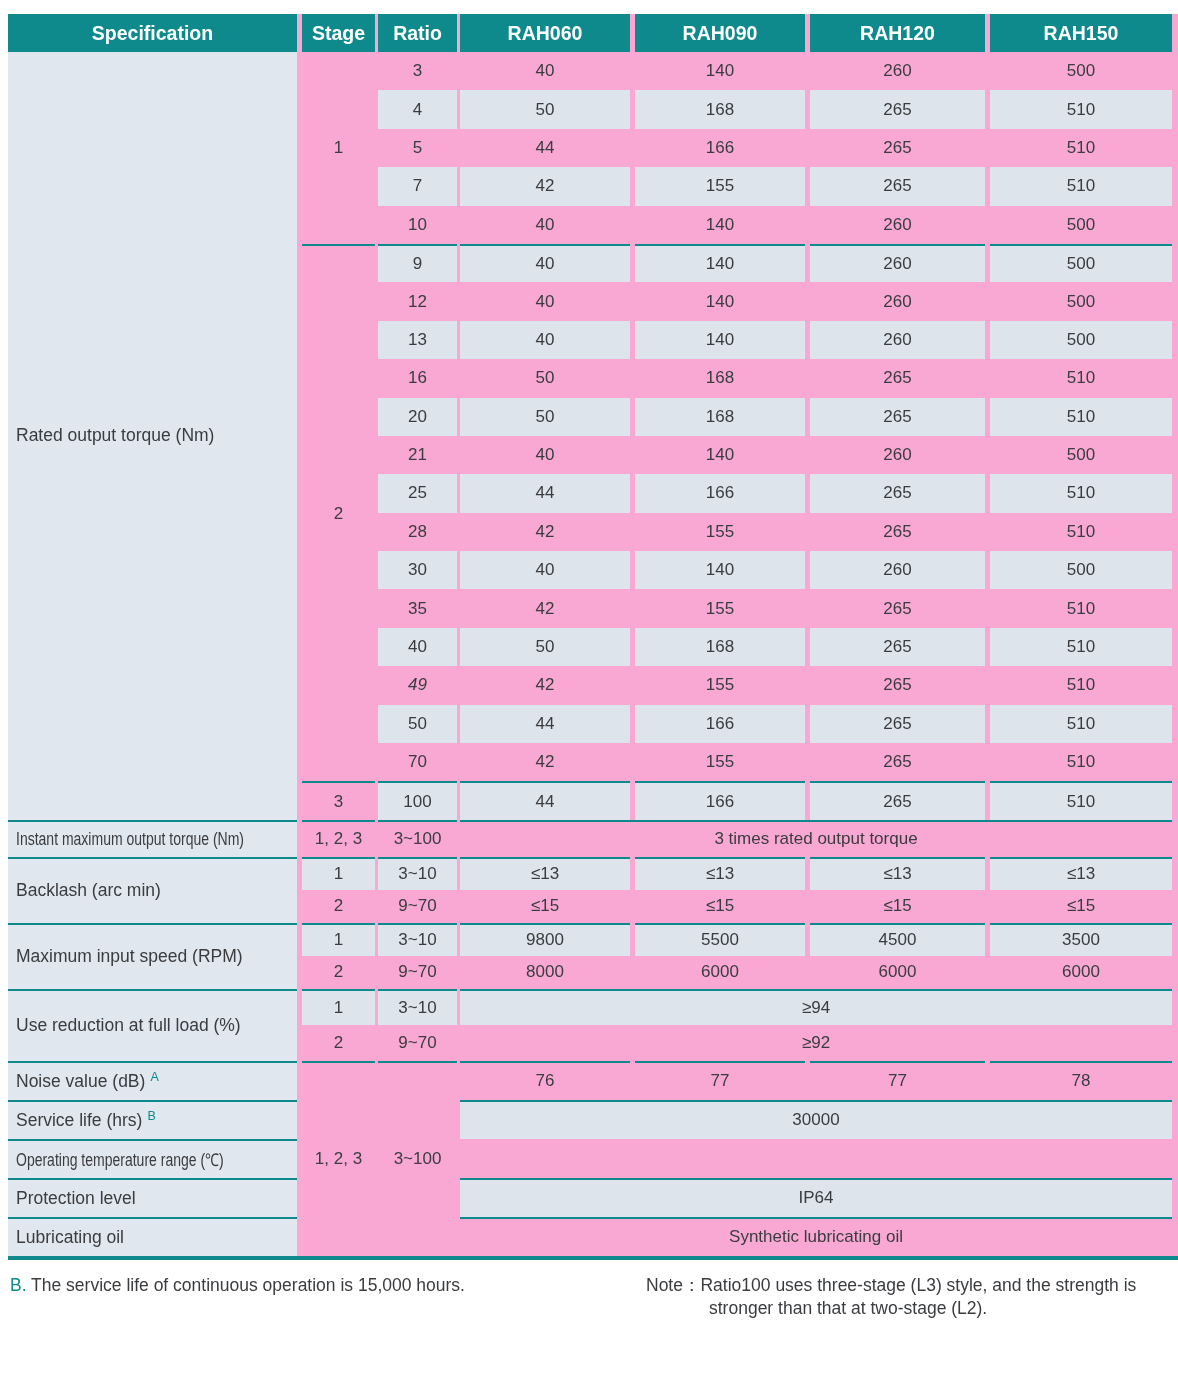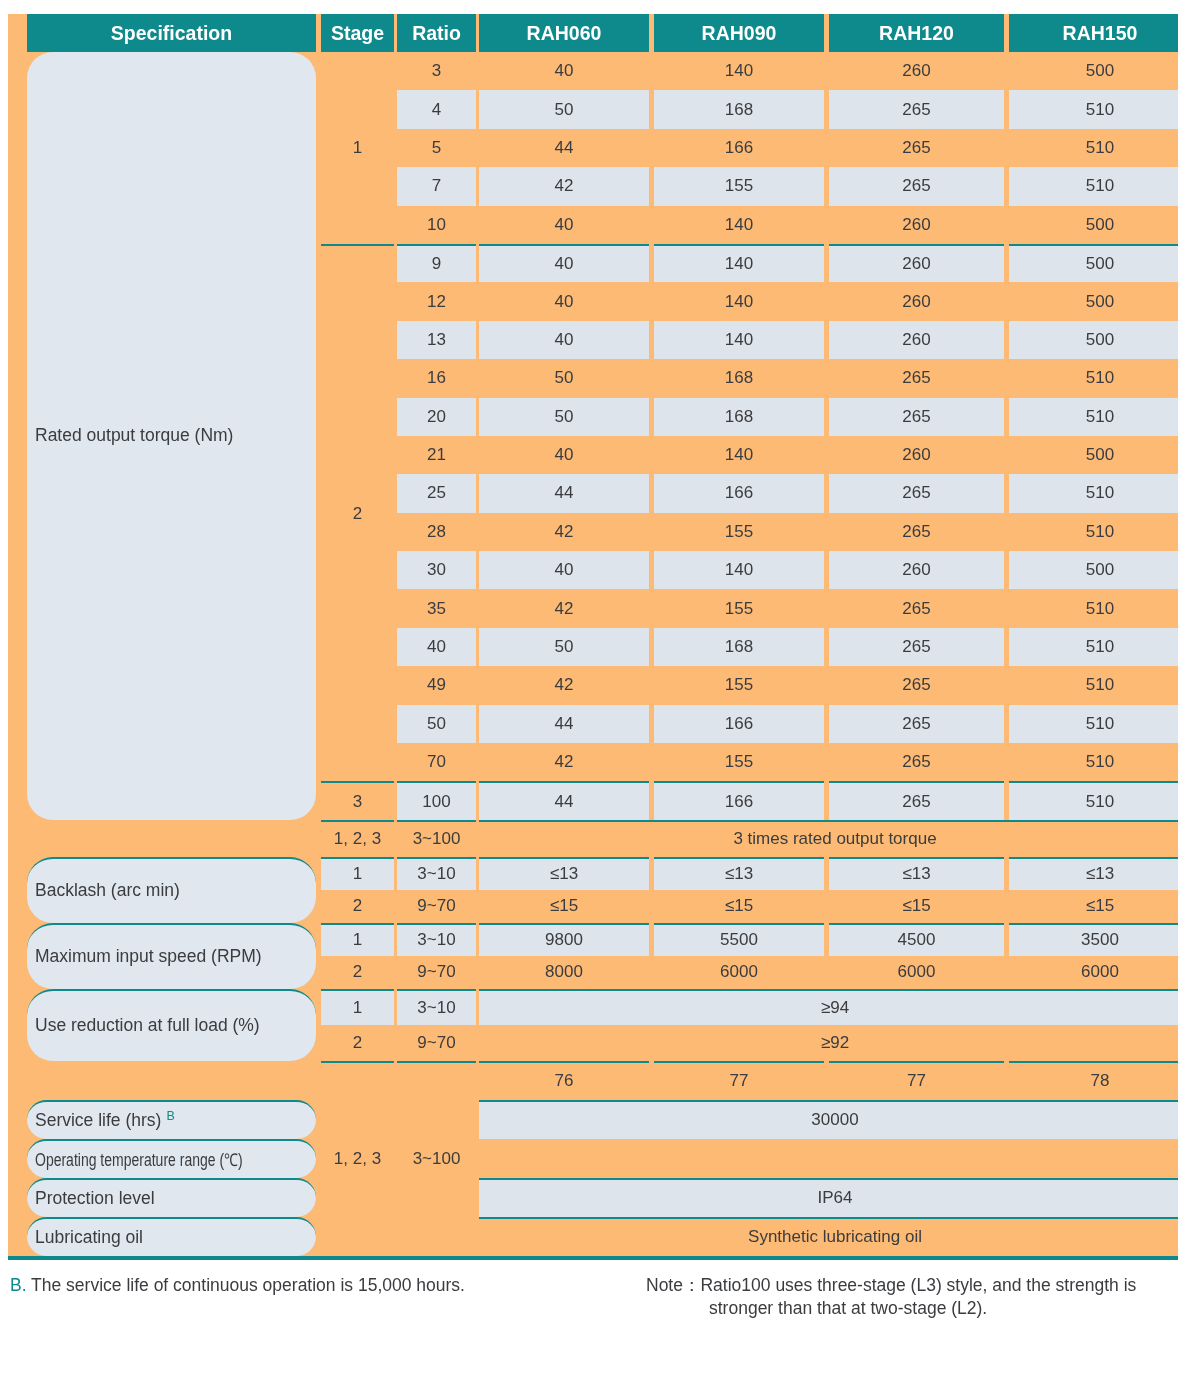--- a/index.html
+++ b/index.html
@@ -13,33 +13,32 @@
     width:1178px;height:1392px;background:#ffffff;
     font-family:"Liberation Sans", sans-serif;color:var(--text);
     overflow:hidden;
   }
   .tbl{
     display:grid;
     margin:14px 0 0 8px;
     grid-template-columns:289px 5px 73px 3px 79px 3px 170px 5px 170px 5px 175px 5px 182px;
     grid-template-rows:38px repeat(20,38.4px) 37px repeat(4,33px) repeat(2,36px) repeat(5,39px);
     border-bottom:4px solid var(--teal);
-    background:#fdba74;
-    padding-left:19px;
+    background:#f9a8d4;
   }
   .c{
     display:flex;align-items:center;justify-content:center;
     font-size:17px;color:var(--text);
   }
   .hdr{
     background:var(--teal);color:#ffffff;font-weight:bold;font-size:19.5px;
   }
   .spec{
     background:var(--specbg);justify-content:flex-start;
-    padding-left:8px;font-size:17.5px;border-radius:26px;
+    padding-left:8px;font-size:17.5px;
   }
   .shade{background:var(--shade)}
   .tl{border-top:2px solid var(--teal)}
   .narrow{transform:scaleX(.8);transform-origin:0 50%;white-space:nowrap;display:inline-block}
   .sup{color:var(--teal);font-size:12.5px;align-self:flex-start;margin-top:7px;margin-left:5px}
   .notes{
     display:flex;margin:14px 0 0 10px;
     font-size:17.5px;line-height:1.34;color:var(--text);
   }
   .n-left{width:600px}
@@ -55,23 +54,30 @@
 
   <div class="c hdr" style="grid-area:1/1">Specification</div>
   <div class="c hdr" style="grid-area:1/3">Stage</div>
   <div class="c hdr" style="grid-area:1/5">Ratio</div>
   <div class="c hdr" style="grid-area:1/7">RAH060</div>
   <div class="c hdr" style="grid-area:1/9">RAH090</div>
   <div class="c hdr" style="grid-area:1/11">RAH120</div>
   <div class="c hdr" style="grid-area:1/13">RAH150</div>
 
   <div class="c spec" style="grid-row:2 / span 20;grid-column:1">Rated output torque (Nm)</div>
+  <div class="c spec tl" style="grid-area:22/1">
+      <span class="narrow">Instant maximum output torque (Nm)</span>
+    </div>
   <div class="c spec tl" style="grid-row:23 / span 2;grid-column:1">Backlash (arc min)</div>
   <div class="c spec tl" style="grid-row:25 / span 2;grid-column:1">Maximum input speed (RPM)</div>
   <div class="c spec tl" style="grid-row:27 / span 2;grid-column:1">Use reduction at full load (%)</div>
+  <div class="c spec tl" style="grid-area:29/1">
+      <span>Noise value (dB)</span>
+      <span class="sup">A</span>
+    </div>
   <div class="c spec tl" style="grid-area:30/1">
       <span>Service life (hrs)</span>
       <span class="sup">B</span>
     </div>
   <div class="c spec tl" style="grid-area:31/1">
       <span class="narrow">Operating temperature range (℃)</span>
     </div>
   <div class="c spec tl" style="grid-area:32/1">Protection level</div>
   <div class="c spec tl" style="grid-area:33/1">Lubricating oil</div>
 
@@ -196,21 +202,21 @@
     <div class="c" style="grid-area: 16 / 5;">35</div>
     <div class="c" style="grid-area: 16 / 7;">42</div>
     <div class="c" style="grid-area: 16 / 9;">155</div>
     <div class="c" style="grid-area: 16 / 11;">265</div>
     <div class="c" style="grid-area: 16 / 13;">510</div>
     <div class="c shade" style="grid-area: 17 / 5;">40</div>
     <div class="c shade" style="grid-area: 17 / 7;">50</div>
     <div class="c shade" style="grid-area: 17 / 9;">168</div>
     <div class="c shade" style="grid-area: 17 / 11;">265</div>
     <div class="c shade" style="grid-area: 17 / 13;">510</div>
-    <div class="c" style="grid-area: 18 / 5;">49</div>
+    <div class="c" style="grid-area: 18 / 5; font-style: italic;">49</div>
     <div class="c" style="grid-area: 18 / 7;">42</div>
     <div class="c" style="grid-area: 18 / 9;">155</div>
     <div class="c" style="grid-area: 18 / 11;">265</div>
     <div class="c" style="grid-area: 18 / 13;">510</div>
     <div class="c shade" style="grid-area: 19 / 5;">50</div>
     <div class="c shade" style="grid-area: 19 / 7;">44</div>
     <div class="c shade" style="grid-area: 19 / 9;">166</div>
     <div class="c shade" style="grid-area: 19 / 11;">265</div>
     <div class="c shade" style="grid-area: 19 / 13;">510</div>
     <div class="c" style="grid-area: 20 / 5;">70</div>

